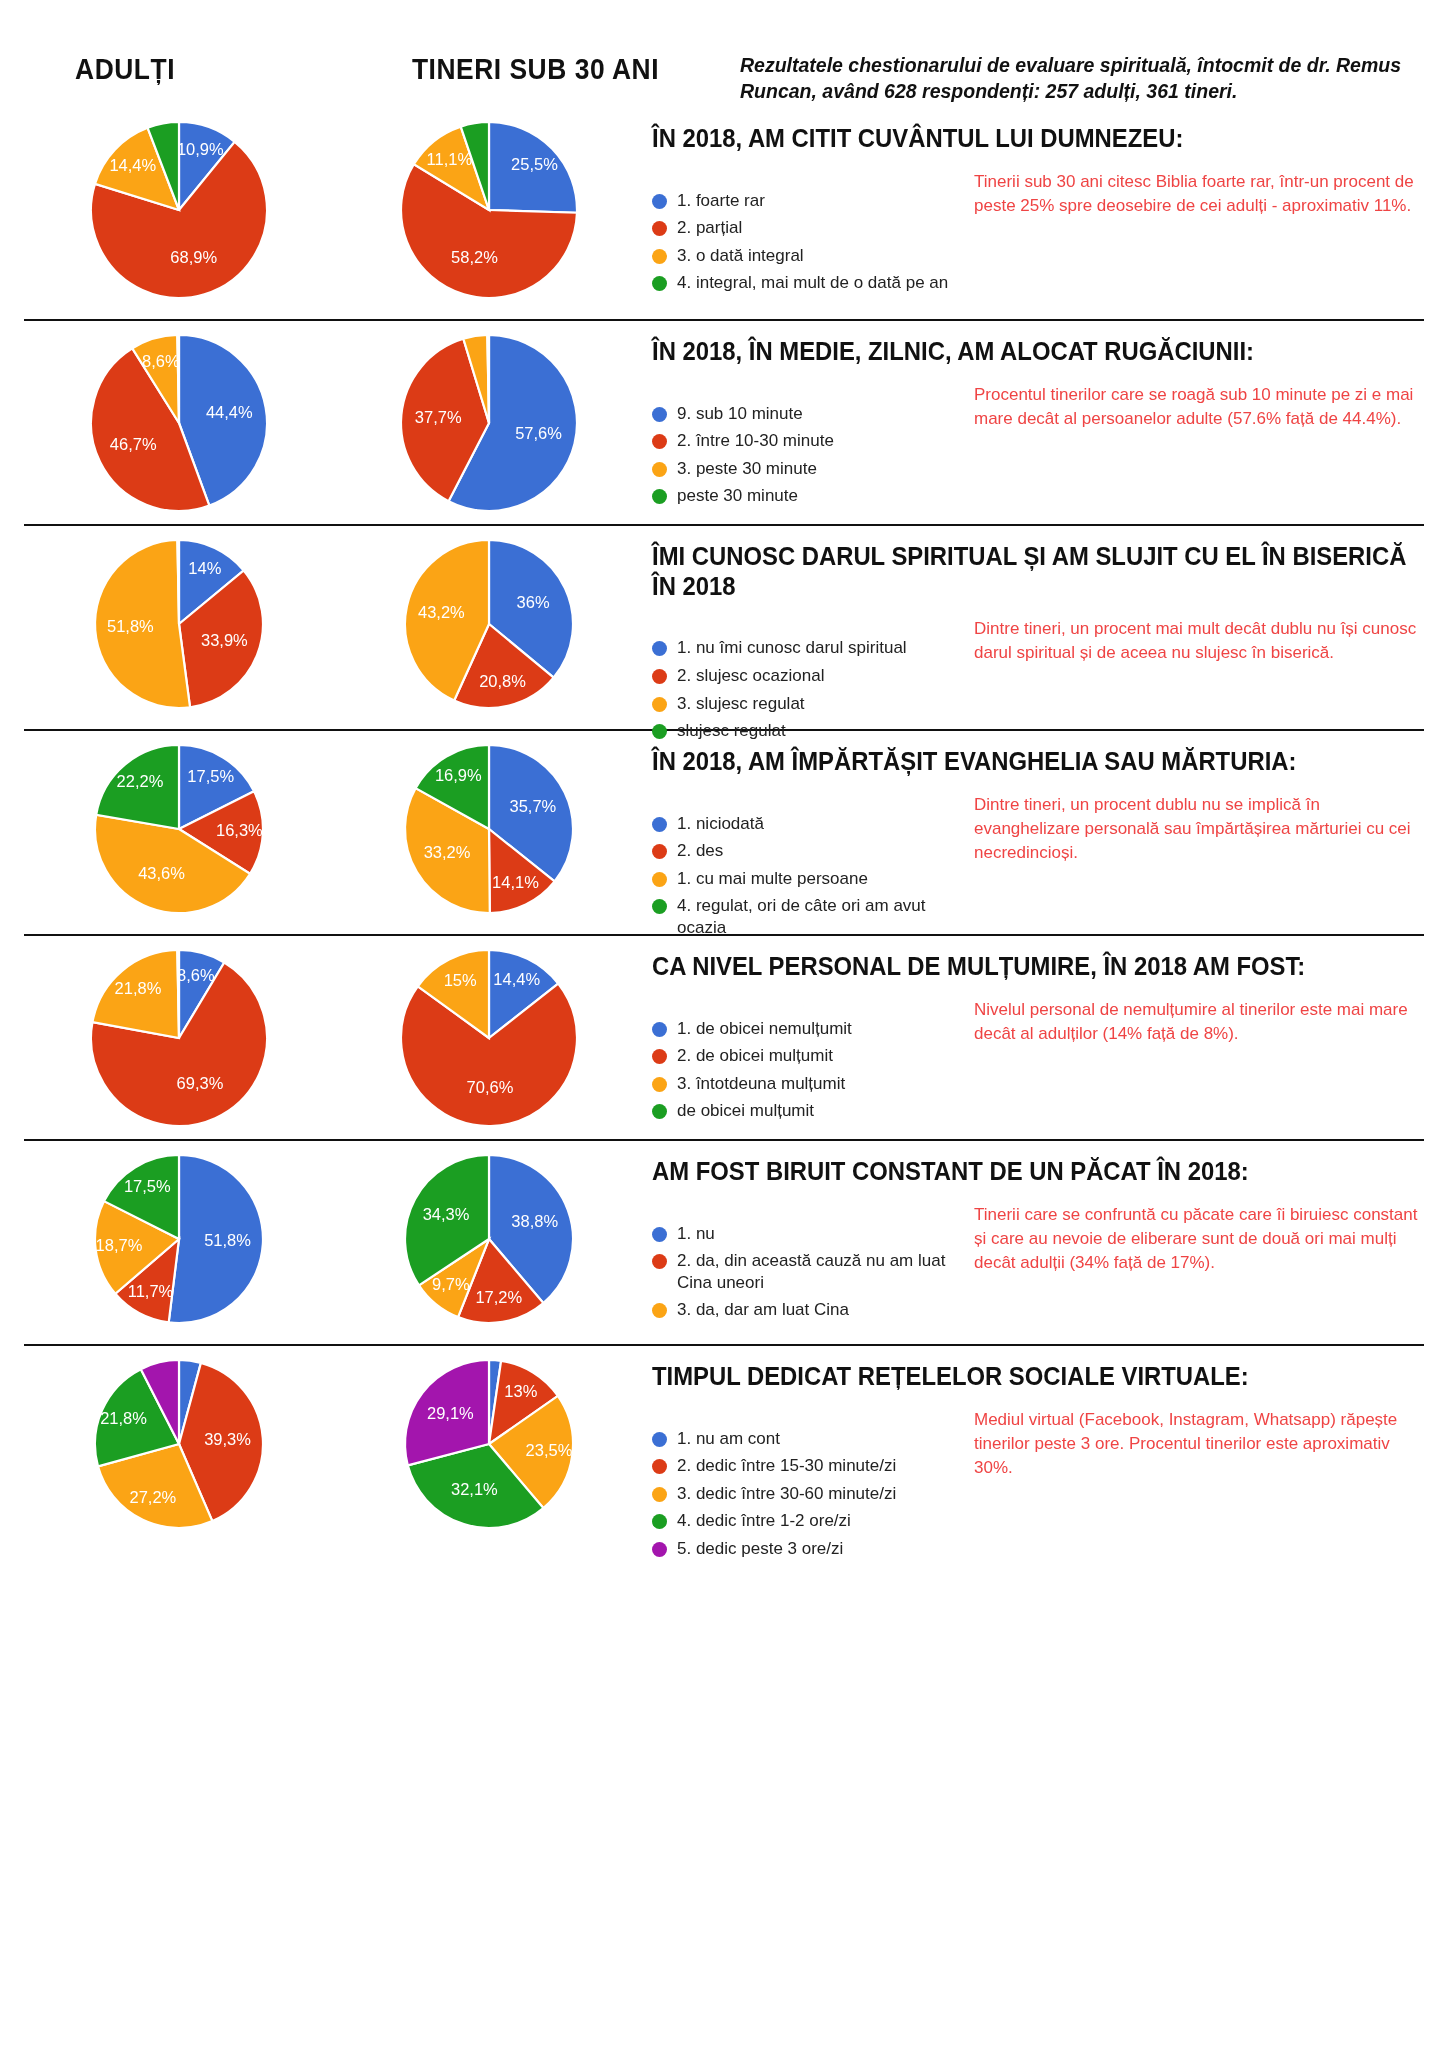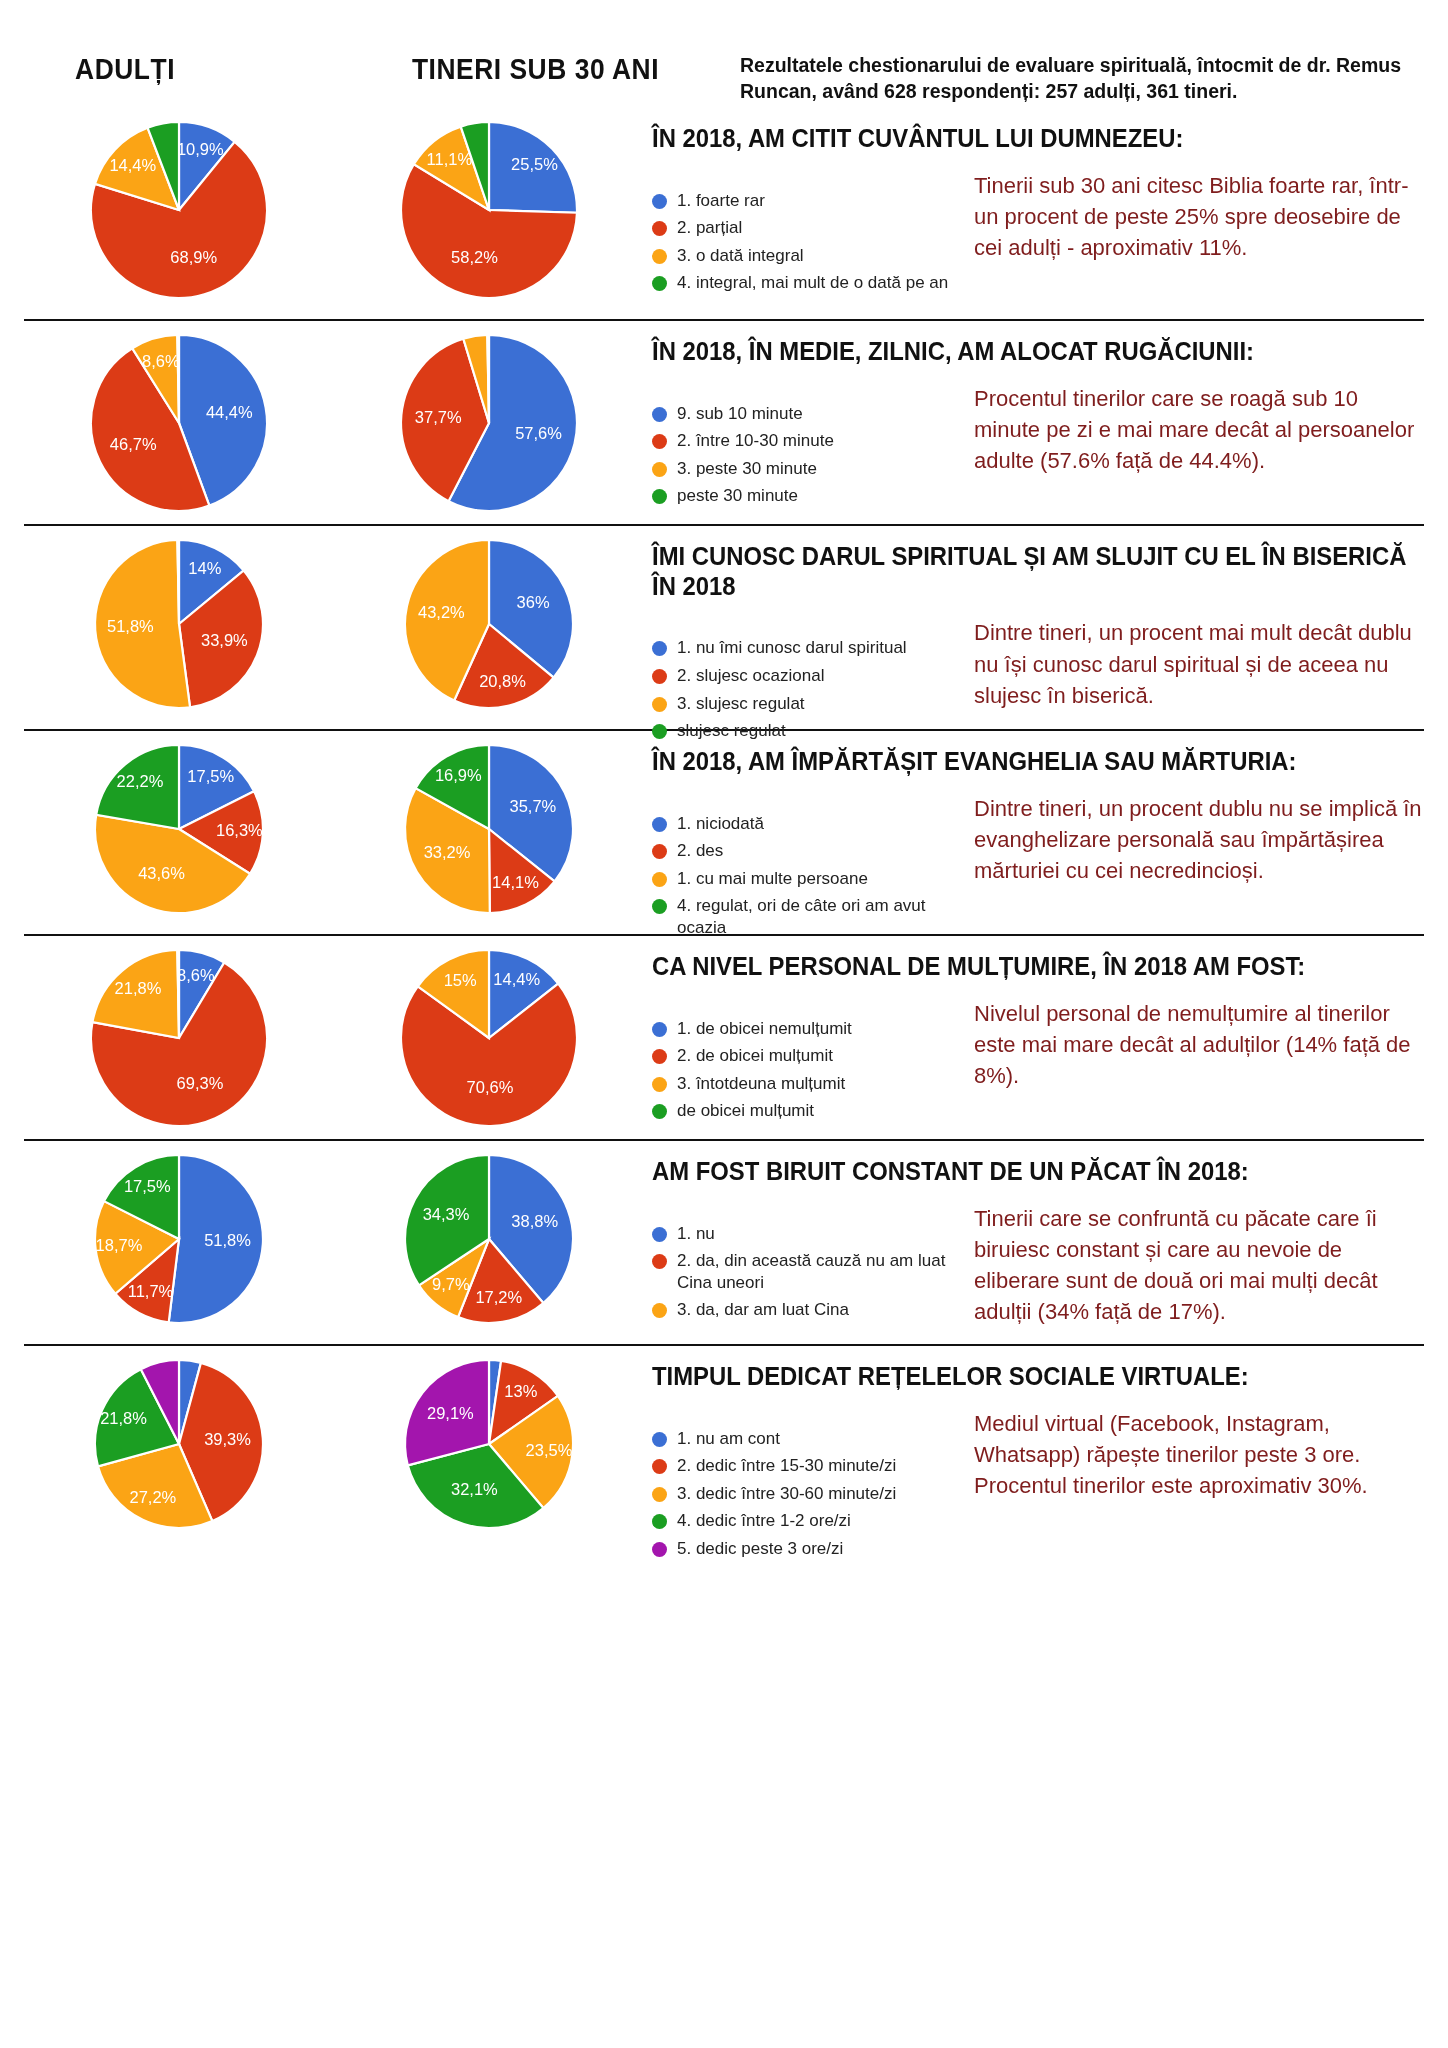--- a/index.html
+++ b/index.html
@@ -15,21 +15,21 @@
   .col-adults,.col-youth{
     font-family:"Liberation Sans", sans-serif;
     font-weight:700;font-size:30px;letter-spacing:0.6px;
     text-transform:uppercase;color:#111;
     transform:scaleX(0.88);transform-origin:left center;
   }
   .col-adults{width:300px;padding-left:58px;}
   .col-youth{width:300px;padding-left:34px;}
   .intro{
     flex:1;padding-left:24px;font-size:19.5px;line-height:1.34;
-    font-weight:700;color:#111;max-width:740px;
+    font-weight:700;color:#111;max-width:740px;font-style:italic;
   }
 
   
   .section{display:flex;align-items:flex-start;border-top:2px solid #111;}
   .section.first{border-top:none;}
   .pies{width:620px;flex:0 0 620px;display:flex;}
   .pie-wrap{width:310px;display:flex;justify-content:center;align-items:flex-start;}
   .right{flex:1;padding-left:8px;padding-top:6px;position:relative;}
 
   .sec-title{
@@ -37,21 +37,21 @@
     font-weight:700;font-size:26.5px;line-height:1.12;letter-spacing:0px;
     text-transform:uppercase;color:#111;
     transform:scaleX(0.9);transform-origin:left top;
     margin-bottom:16px;width:111%;
   }
   .sec-body{display:flex;gap:18px;}
   .legend{width:300px;flex:0 0 300px;margin-top:20px;}
   .legend-item{display:flex;align-items:flex-start;margin-bottom:6px;font-size:17px;line-height:1.27;color:#222;}
   .dot{width:15px;height:15px;border-radius:50%;flex:0 0 15px;margin-right:10px;margin-top:4px;}
   .legend-text{flex:1;}
-  .comment{flex:1;font-size:22px;line-height:1.42;color:#7f1d1d;padding-left:4px;}
+  .comment{flex:1;font-size:17px;line-height:1.42;color:#ef4444;padding-left:4px;}
 
   
   .pie-label{font-family:"Liberation Sans", sans-serif;font-size:16.5px;fill:#ffffff;}
   svg text{dominant-baseline:middle;text-anchor:middle;}
 </style>
 </head>
 <body>
 
 <div class="page">
 

